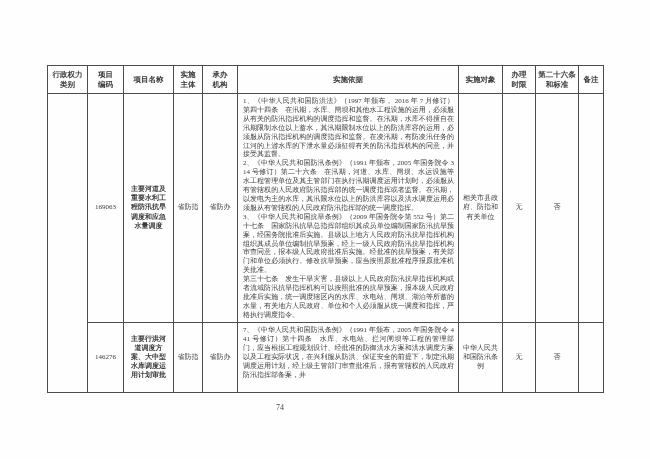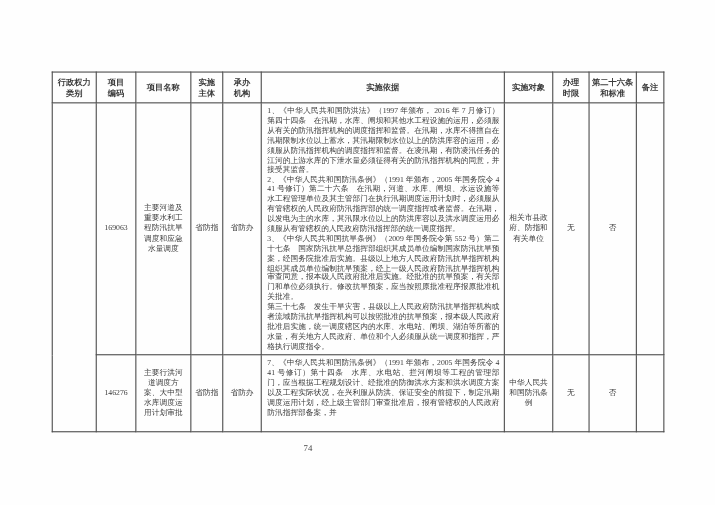--- a/index.html
+++ b/index.html
@@ -48,21 +48,21 @@
     vertical-align: top;
     padding: 3px 4px 2px 5px;
   }
   td.basis-cell p {
     font-size: 7px;
     line-height: 8.9px;
     text-align: justify;
     word-break: break-all;
     margin: 0;
   }
-  td.name-cell { padding: 1px 4px; }
+  td.name-cell { padding: 1px 4px; font-weight: bold; }
   .page-number {
     position: absolute;
     top: 403px;
     left: 0;
     width: 560px;
     text-align: center;
     font-size: 8px;
     color: #454545;
   }
 </style>
@@ -106,21 +106,21 @@
     </thead>
     <tbody>
       <tr class="row-main">
         <td rowspan="2"></td>
         <td>169063</td>
         <td class="name-cell">主要河道及重要水利工程防汛抗旱调度和应急水量调度</td>
         <td>省防指</td>
         <td>省防办</td>
         <td class="basis-cell">
           <p>1、《中华人民共和国防洪法》（1997 年颁布， 2016 年 7 月修订）第四十四条　在汛期，水库、闸坝和其他水工程设施的运用，必须服从有关的防汛指挥机构的调度指挥和监督。在汛期，水库不得擅自在汛期限制水位以上蓄水，其汛期限制水位以上的防洪库容的运用，必须服从防汛指挥机构的调度指挥和监督。在凌汛期，有防凌汛任务的江河的上游水库的下泄水量必须征得有关的防汛指挥机构的同意，并接受其监督。</p>
-          <p>2、《中华人民共和国防汛条例》（1991 年颁布，2005 年国务院令 441 号修订）第二十六条　在汛期，河道、水库、闸坝、水运设施等水工程管理单位及其主管部门在执行汛期调度运用计划时，必须服从有管辖权的人民政府防汛指挥部的统一调度指挥或者监督。在汛期，以发电为主的水库，其汛限水位以上的防洪库容以及洪水调度运用必须服从有管辖权的人民政府防汛指挥部的统一调度指挥。</p>
+          <p>2、《中华人民共和国防汛条例》（1991 年颁布，2005 年国务院令 314 号修订）第二十六条　在汛期，河道、水库、闸坝、水运设施等水工程管理单位及其主管部门在执行汛期调度运用计划时，必须服从有管辖权的人民政府防汛指挥部的统一调度指挥或者监督。在汛期，以发电为主的水库，其汛限水位以上的防洪库容以及洪水调度运用必须服从有管辖权的人民政府防汛指挥部的统一调度指挥。</p>
           <p>3、《中华人民共和国抗旱条例》（2009 年国务院令第 552 号）第二十七条　国家防汛抗旱总指挥部组织其成员单位编制国家防汛抗旱预案，经国务院批准后实施。县级以上地方人民政府防汛抗旱指挥机构组织其成员单位编制抗旱预案，经上一级人民政府防汛抗旱指挥机构审查同意，报本级人民政府批准后实施。经批准的抗旱预案，有关部门和单位必须执行。修改抗旱预案，应当按照原批准程序报原批准机关批准。</p>
           <p>第三十七条　发生干旱灾害，县级以上人民政府防汛抗旱指挥机构或者流域防汛抗旱指挥机构可以按照批准的抗旱预案，报本级人民政府批准后实施，统一调度辖区内的水库、水电站、闸坝、湖泊等所蓄的水量，有关地方人民政府、单位和个人必须服从统一调度和指挥，严格执行调度指令。</p>
         </td>
         <td>相关市县政府、防指和有关单位</td>
         <td>无</td>
         <td>否</td>
         <td></td>
       </tr>
       <tr class="row-second">
         <td>146276</td>

